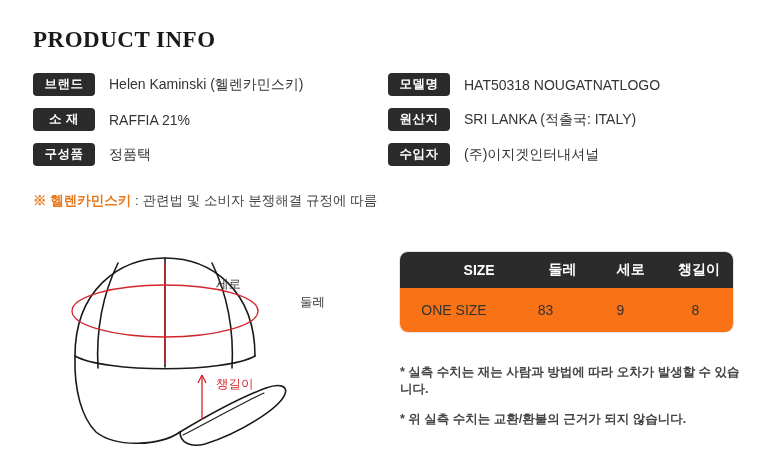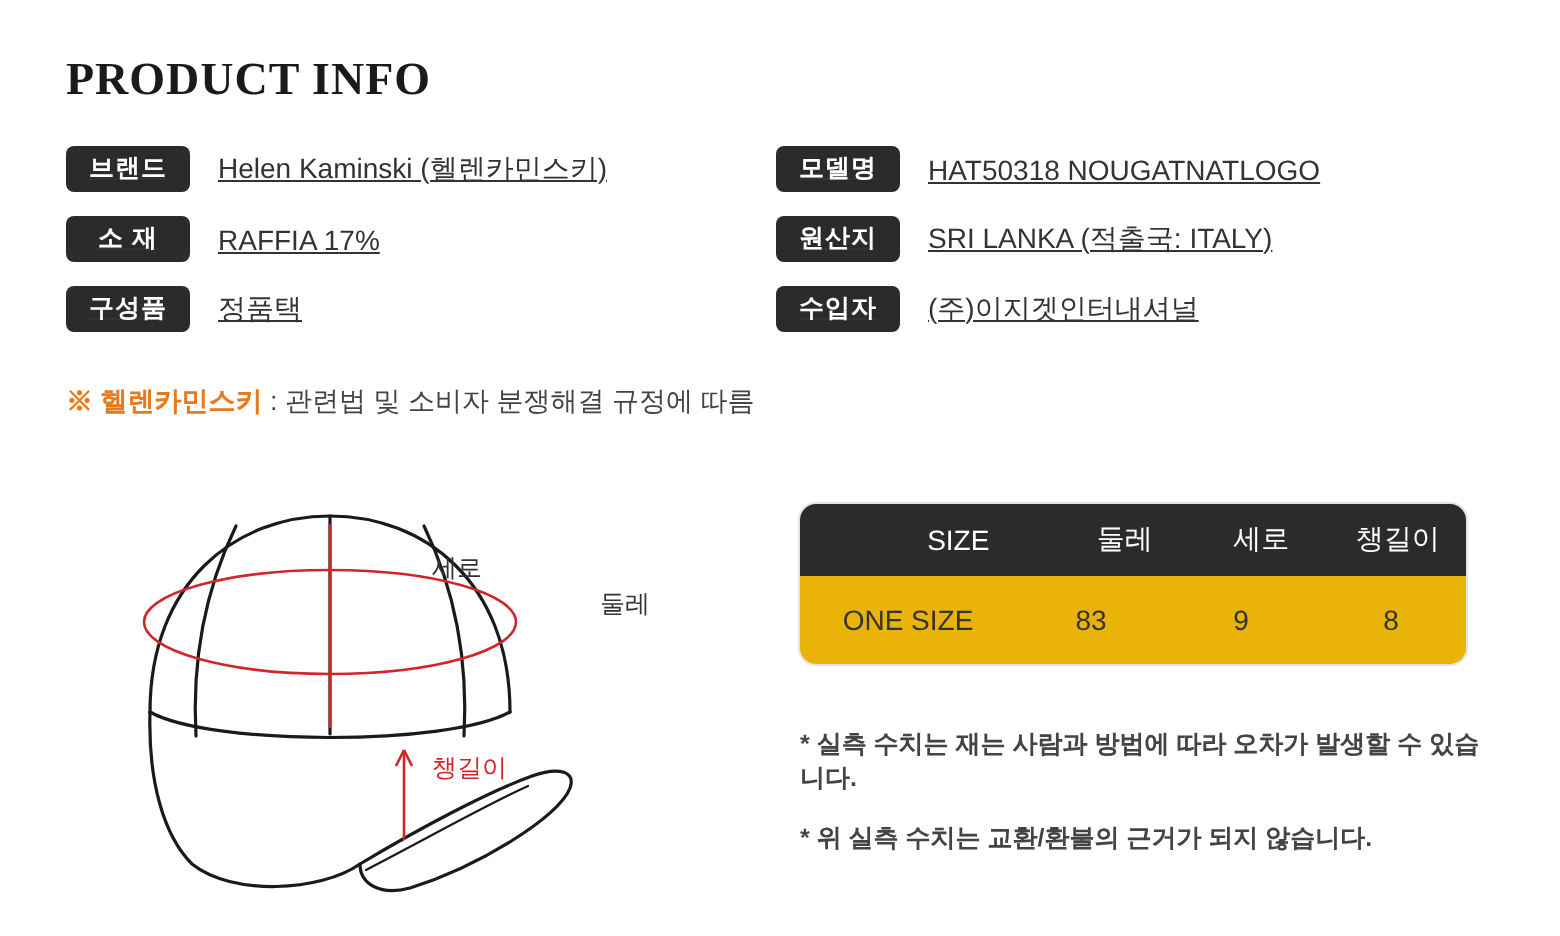--- a/index.html
+++ b/index.html
@@ -37,21 +37,20 @@
   .info-grid {
     position: absolute;
     left: 33px;
     top: 73px;
     width: 700px;
   }
   .info-row {
     display: flex;
     align-items: flex-end;
     margin-bottom: 12px;
-    text-decoration: underline;
   }
   .info-cell {
     display: flex;
     align-items: center;
   }
   .info-cell.left { width: 355px; }
   .info-cell.right { width: 345px; }
 
   .tag {
     display: inline-flex;
@@ -104,26 +103,26 @@
     overflow: hidden;
     box-shadow: 0 0 0 1px #e3e3e3;
   }
   .st-head {
     display: flex;
     background: #2b2b2b;
     color: #ffffff;
     height: 36px;
     align-items: center;
     font-size: 14px;
-    font-weight: normal;
+    font-weight: bold;
     padding-left: 30px;
   }
   .st-body {
     display: flex;
-    background: #eab308;
+    background: #f97316;
     height: 44px;
     align-items: center;
     font-size: 14px;
     color: #333333;
   }
   .st-c0 { width: 108px; text-align: center; }
   .st-c1 { width: 75px; text-align: center; }
   .st-c2 { width: 75px; text-align: center; }
   .st-c3 { width: 75px; text-align: center; }
 
@@ -175,21 +174,21 @@
       </div>
       <div class="info-cell right">
         <span class="tag">모델명</span>
         <span class="info-value">HAT50318 NOUGATNATLOGO</span>
       </div>
     </div>
 
     <div class="info-row">
       <div class="info-cell left">
         <span class="tag">소  재</span>
-        <span class="info-value">RAFFIA 17%</span>
+        <span class="info-value">RAFFIA 21%</span>
       </div>
       <div class="info-cell right">
         <span class="tag">원산지</span>
         <span class="info-value">SRI LANKA (적출국: ITALY)</span>
       </div>
     </div>
 
     <div class="info-row">
       <div class="info-cell left">
         <span class="tag">구성품</span>

